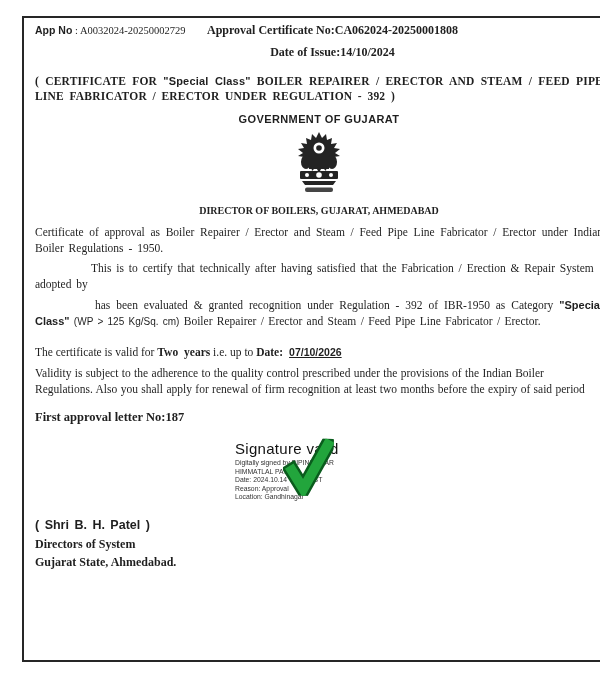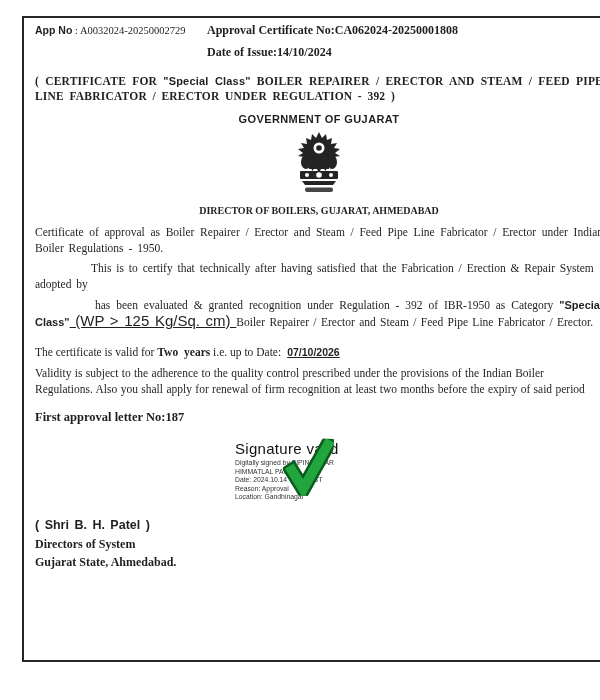--- a/index.html
+++ b/index.html
@@ -9,21 +9,21 @@
     font-family:"Liberation Serif", serif; color:#1f1f1f; overflow:hidden;
   }
   .cert-border {
     position:absolute; left:22px; top:16px; width:594px; height:646px;
     border:2px solid #262626; padding:5px 11px 0 11px;
   }
 
   .header-row { display:flex; align-items:flex-start; }
   .app-no { font-size:10.5px; width:172px; padding-top:1px; }
   .app-no .lbl { font-family:"Liberation Sans", sans-serif; font-weight:bold; font-size:10.5px; }
-  .head-col { font-size:12px; font-weight:bold; }
+  .head-col { font-size:12px; font-weight:bold;text-align:center; }
   .head-col .issue-date { margin-top:7px; }
 
   .cert-for {
     margin-top:14px; font-size:11.5px; font-weight:bold; line-height:15px;
     text-align:justify; word-spacing:2.5px; letter-spacing:0.2px;
   }
   .cert-for .sp { font-family:"Liberation Sans", sans-serif; font-size:11px; }
 
   .gov { margin-top:9px; text-align:center; font-family:"Liberation Sans", sans-serif;
          font-weight:bold; font-size:11px; letter-spacing:0.4px; }
@@ -34,25 +34,25 @@
 
   .para { font-size:11.5px; line-height:16px; }
   .para1 { margin-top:8px; text-align:justify; word-spacing:2px; }
   .para2 { margin-top:4px; text-indent:56px; word-spacing:2px; }
 
   .firm { text-align:center; font-weight:bold; font-size:11.5px; line-height:15.5px; }
   .firm div { text-decoration:underline; }
 
   .para3 { margin-top:5px; text-indent:60px; text-align:justify; word-spacing:1.5px; }
   .para3 .sp { font-family:"Liberation Sans", sans-serif; font-size:11px; font-weight:bold; }
-  .para3 .wp { font-family:"Liberation Sans", sans-serif; font-size:15px;text-decoration:underline; }
+  .para3 .wp { font-family:"Liberation Sans", sans-serif; font-size:10px; }
 
   .valid-line { margin-top:16px; font-size:11.5px; }
   .valid-line .dur { font-weight:bold; word-spacing:3px; }
-  .valid-line .dlab { font-weight:normal; }
+  .valid-line .dlab { font-weight:bold; }
   .valid-line .dt { font-family:"Liberation Sans", sans-serif; font-size:10.5px; font-weight:bold;
                     text-decoration:underline; margin-left:6px; }
 
   .validity-note { margin-top:7px; word-spacing:0.5px; }
 
   .first-approval { margin-top:13px; font-size:12.5px; font-weight:bold; }
   .approval-date  { margin-top:10px; font-size:12.5px; font-weight:bold; }
 
   .sig-block { position:relative; margin-top:15px; margin-left:200px; width:200px;
                font-family:"Liberation Sans", sans-serif; }

